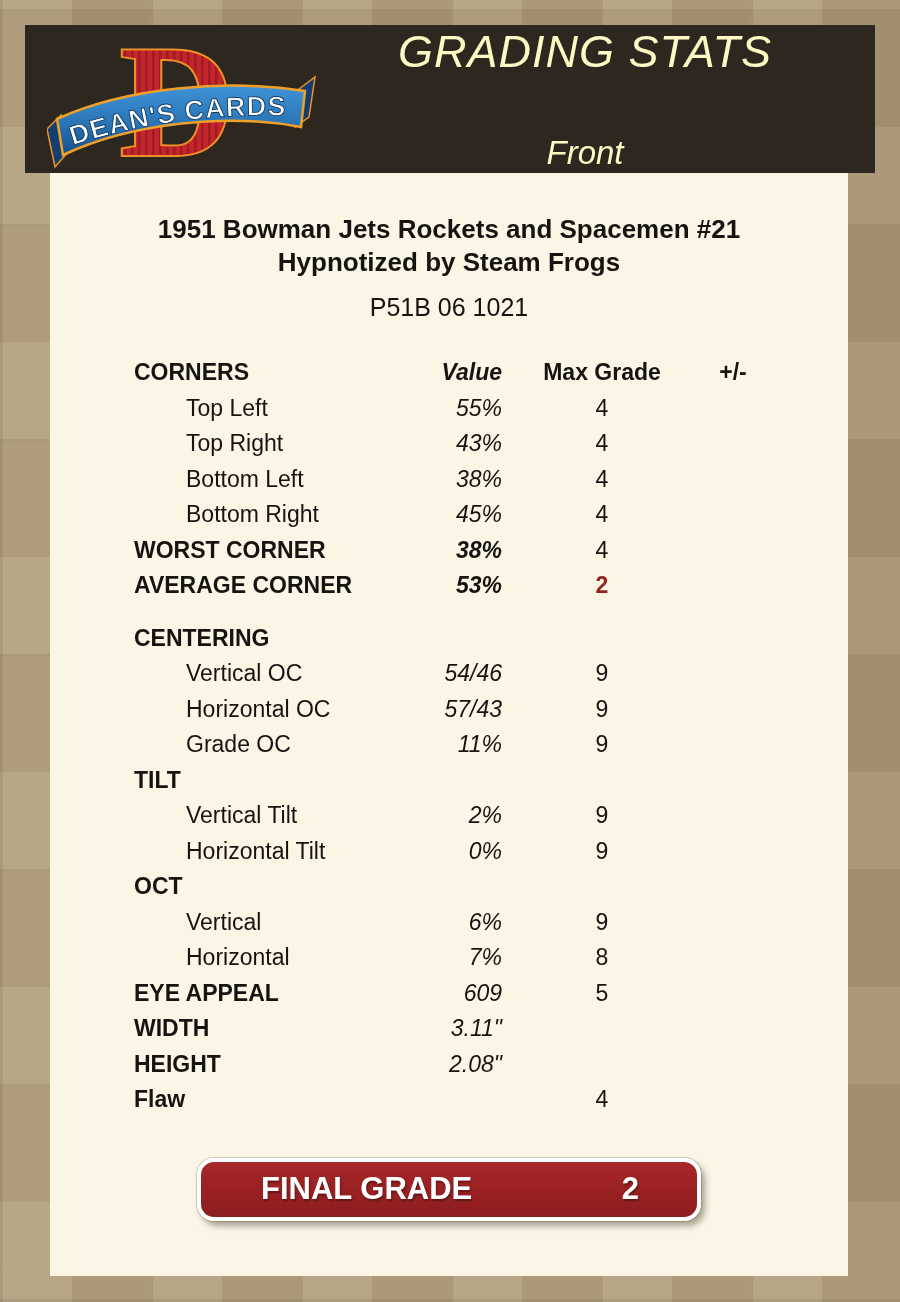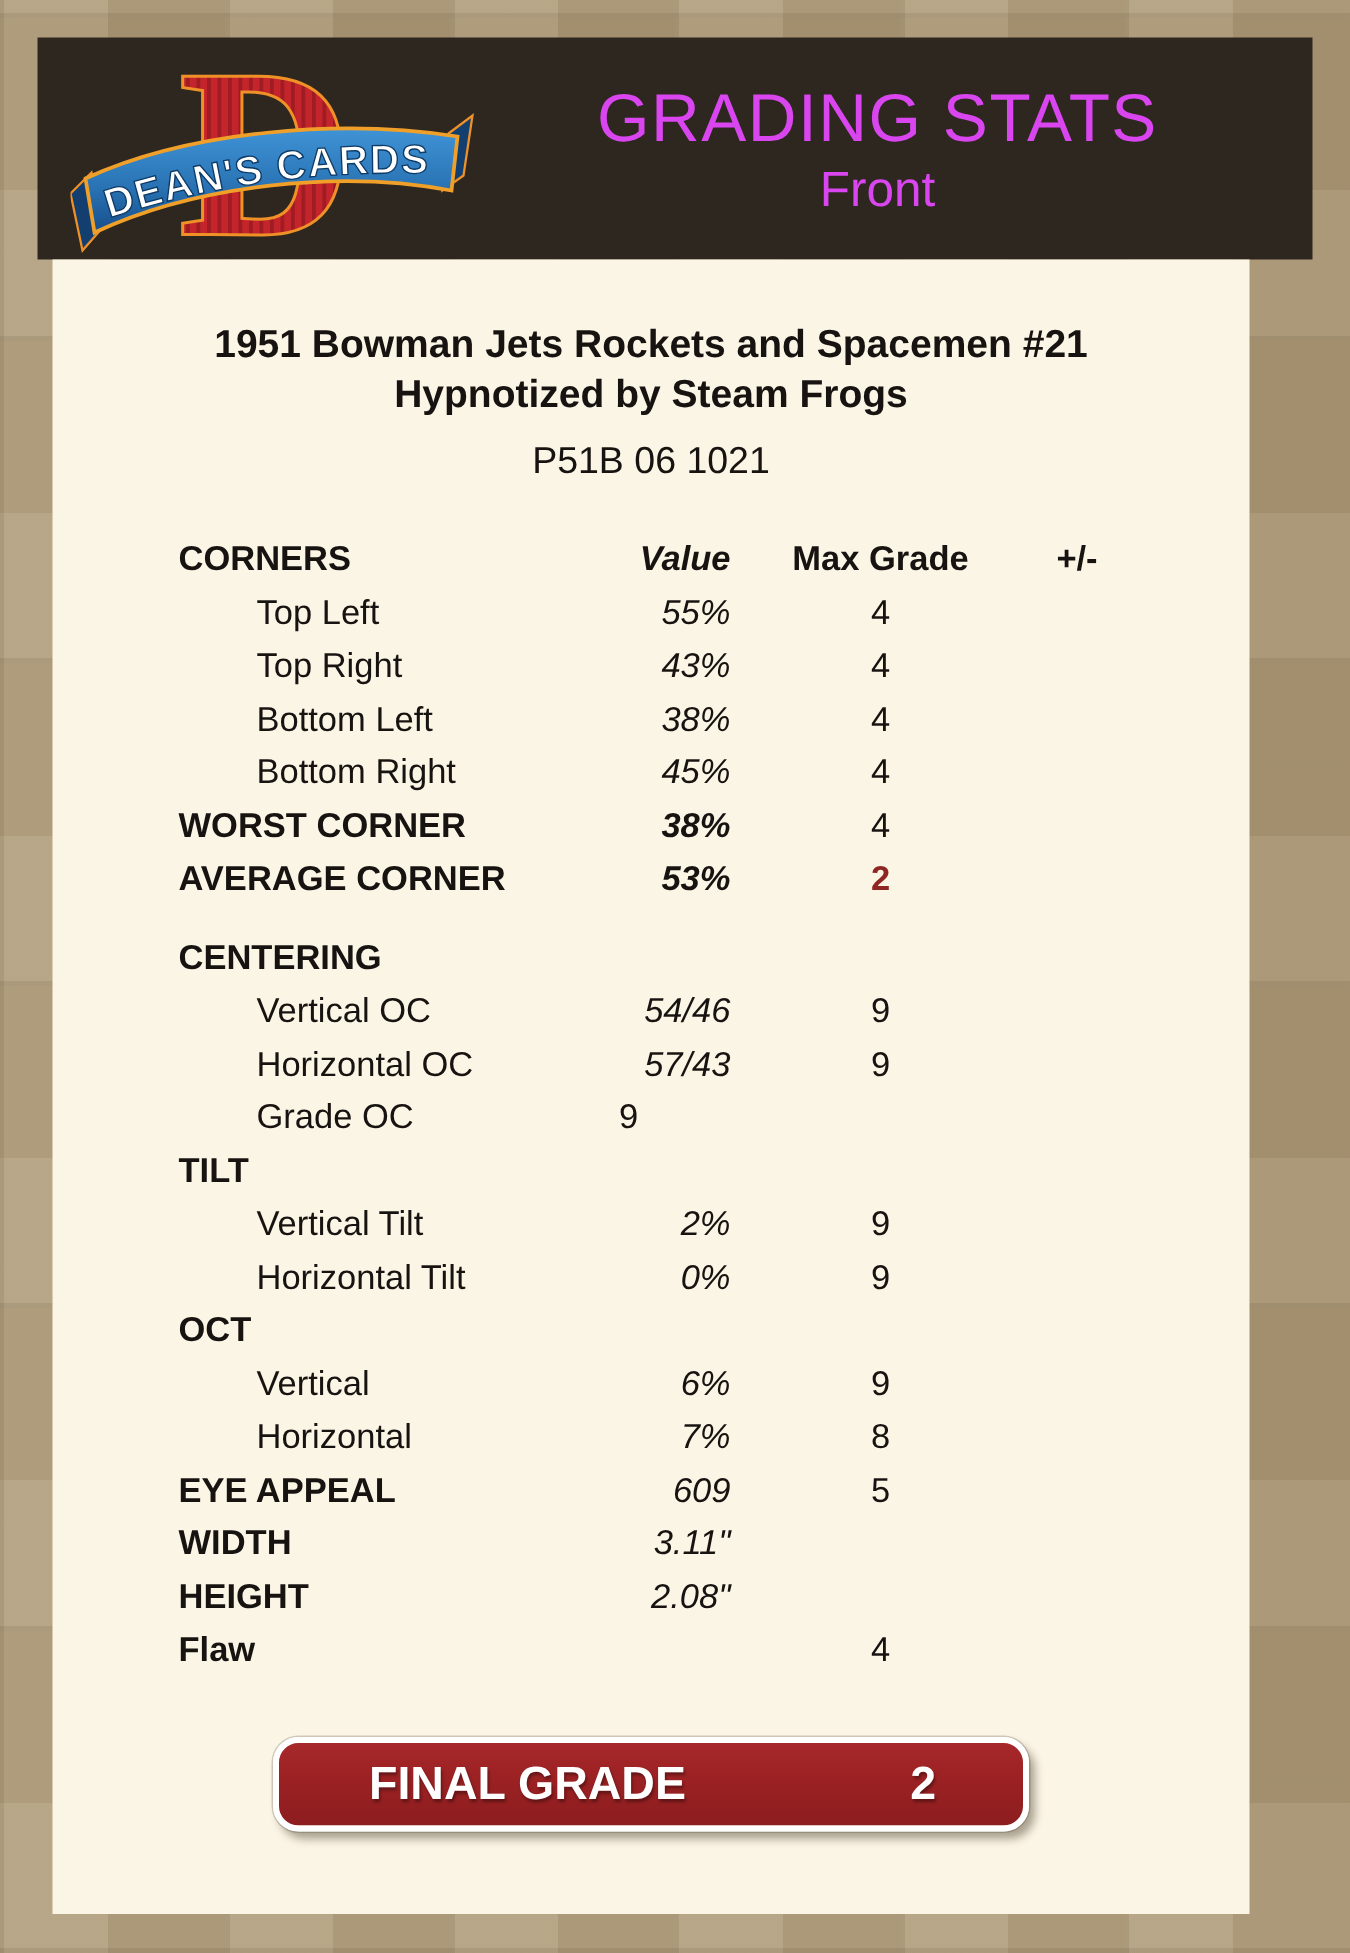--- a/index.html
+++ b/index.html
@@ -17,29 +17,29 @@
   }
 
   
   .header {
     position:absolute; left:25px; top:25px; width:850px; height:148px;
     background:#2e2720; display:flex; align-items:center;
   }
   .logo-wrap { position:absolute; left:22px; top:4px; width:270px; height:140px; }
   .header-titles {
     position:absolute; left:290px; top:0; width:540px; height:148px;
-    display:flex; flex-direction:column; align-items:center; justify-content:center;
-    color:#d946ef; text-align:center;
+    display:flex; flex-direction:column; align-items:center; justify-content:space-between;
+    color:#fef9c3; text-align:center;font-style:italic;
   }
   .header-title { font-size:45px; letter-spacing:1px; line-height:54px; }
   .header-subtitle { font-size:33px; line-height:40px; }
 
   
   .content {
-    position:absolute; left:35px; top:173px; width:798px; height:1103px;
+    position:absolute; left:50px; top:173px; width:798px; height:1103px;
     background:#fbf5e6; color:#171310;
   }
   .card-title {
     margin-top:40px; text-align:center; font-weight:bold;
     font-size:26px; line-height:33px;
   }
   .card-code { margin-top:13px; text-align:center; font-size:25px; line-height:31px; }
 
   
   .stats { margin:32px 0 0 84px; width:640px; font-size:23px; }
@@ -184,20 +184,21 @@
 
       <div class="row sub">
         <div class="c-label">Horizontal OC</div>
         <div class="c-value">57/43</div>
         <div class="c-grade">9</div>
         <div class="c-pm"></div>
       </div>
 
       <div class="row sub">
         <div class="c-label">Grade OC</div>
+        <div class="c-value">11%</div>
         <div class="c-grade">9</div>
         <div class="c-pm"></div>
       </div>
 
       <div class="row sec">
         <div class="c-label">TILT</div>
         <div class="c-value"></div>
         <div class="c-grade"></div>
         <div class="c-pm"></div>
       </div>

